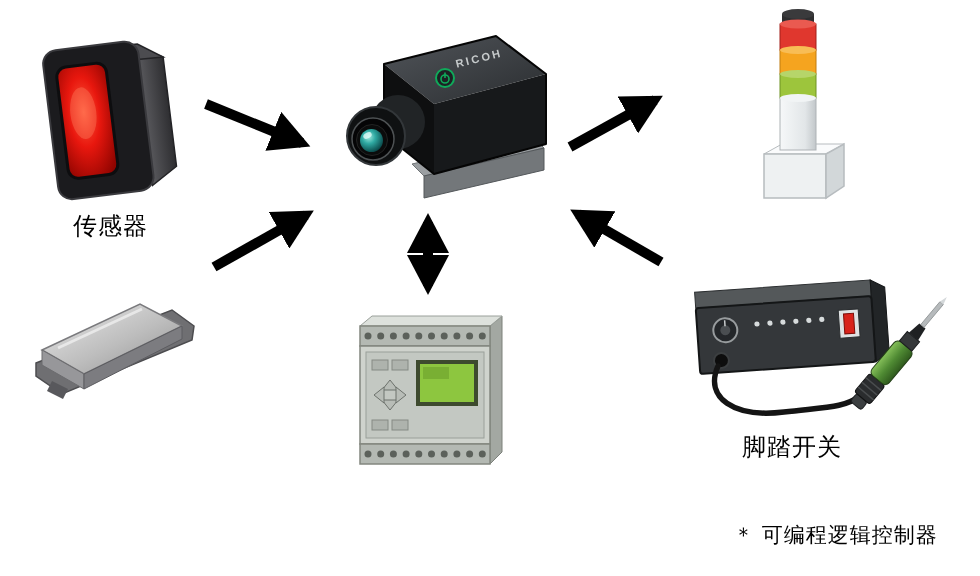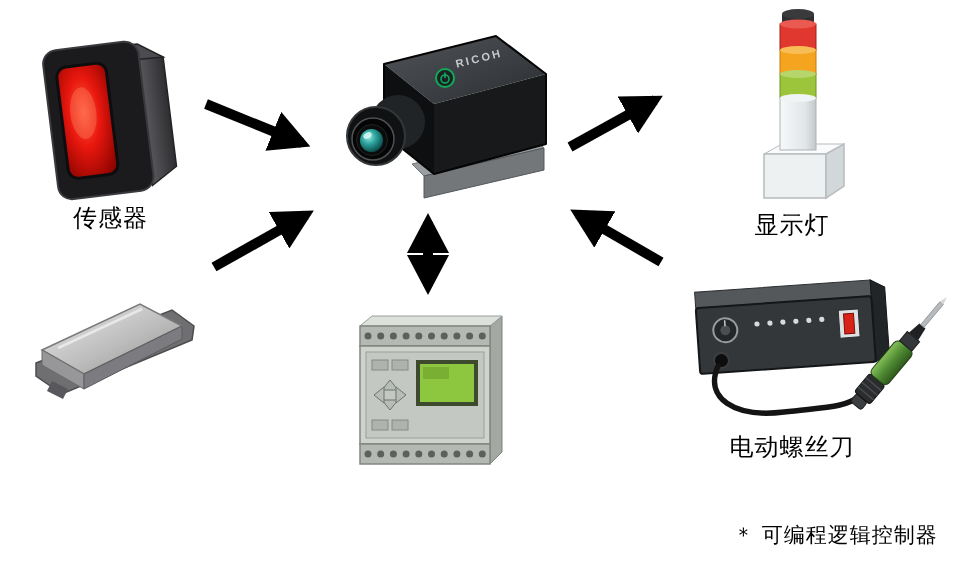--- a/index.html
+++ b/index.html
@@ -65,21 +65,21 @@
       </defs>
       <g transform="rotate(-7 82 95)">
         <path d="M116,28 L142,42 L142,152 L116,168 Z" fill="url(#sensorSide)" stroke="#232326" stroke-width="1.5"></path>
         <path d="M36,24 L118,26 L142,42 L62,40 Z" fill="#4c4c50" stroke="#232326" stroke-width="1.5"></path>
         <rect x="22" y="22" width="96" height="150" rx="14" fill="#1b1b1e" stroke="#3a3a3e" stroke-width="2"></rect>
         <rect x="34" y="40" width="50" height="112" rx="10" fill="url(#sensorRed)" stroke="#0d0d0f" stroke-width="3"></rect>
         <ellipse cx="56" cy="88" rx="13" ry="26" fill="#ff8a66" opacity="0.35"></ellipse>
       </g>
     </svg>
   </div>
-  <div class="label" style="left:28px; top:202px; width:165px;font-family:Liberation Mono, monospace;">传感器</div>
+  <div class="label" style="left:28px; top:210px; width:165px;font-family:Liberation Mono, monospace;">传感器</div>
 
   <div class="node" style="left:22px; top:288px;">
     <svg width="180" height="125" viewBox="0 0 180 125">
       <defs>
         <linearGradient id="pedalTop" x1="0" y1="0" x2="1" y2="1">
           <stop offset="0%" stop-color="#ebebeb"></stop>
           <stop offset="55%" stop-color="#bdbdbd"></stop>
           <stop offset="100%" stop-color="#8f8f8f"></stop>
         </linearGradient>
       </defs>
@@ -217,21 +217,20 @@
           <ellipse cx="66" cy="92" rx="18" ry="4" fill="#f1f4f5"></ellipse>
         </g>
       </g>
 
       <g>
         <path d="M32,148 L94,148 L94,192 L32,192 Z" fill="#eef1f2" stroke="#b7bcbf" stroke-width="1.5"></path>
         <path d="M94,148 L112,138 L112,180 L94,192 Z" fill="#d2d7d9" stroke="#b7bcbf" stroke-width="1.5"></path>
       </g>
     </svg>
   </div>
-  <div class="label" style="left:712px; top:209px; width:160px;">显示灯</div>
 
   <div class="node" style="left:676px; top:278px;">
     <svg width="300" height="160" viewBox="0 0 300 160">
       <defs>
         <linearGradient id="drvGreen" x1="0" y1="0" x2="0" y2="1">
           <stop offset="0%" stop-color="#86c05a"></stop>
           <stop offset="50%" stop-color="#4f8a33"></stop>
           <stop offset="100%" stop-color="#2f5a1d"></stop>
         </linearGradient>
       </defs>
@@ -269,17 +268,17 @@
         <line x1="12" y1="-10" x2="12" y2="10" stroke="#4a4d4f" stroke-width="1.5"></line>
         <line x1="18" y1="-10" x2="18" y2="10" stroke="#4a4d4f" stroke-width="1.5"></line>
         <rect x="24" y="-11" width="44" height="22" rx="5" fill="url(#drvGreen)" stroke="#234016" stroke-width="1"></rect>
         <rect x="68" y="-8" width="12" height="16" fill="#35383a" stroke="#1c1e20" stroke-width="1"></rect>
         <path d="M80,-6 L94,-4 L94,4 L80,6 Z" fill="#1f2123"></path>
         <rect x="94" y="-2.2" width="30" height="4.4" fill="#b6babc" stroke="#8e9294" stroke-width="0.8"></rect>
         <path d="M124,-2.2 L132,0 L124,2.2 Z" fill="#d4d8da"></path>
       </g>
     </svg>
   </div>
-  <div class="label" style="left:672px; top:431px; width:240px;">电动螺丝刀</div>
+  <div class="label" style="left:672px; top:431px; width:240px;">脚踏开关</div>
 
   <div class="footnote" style="left:733px; top:521px;">＊ 可编程逻辑控制器</div>
 
 </div>
 
 </body></html>

